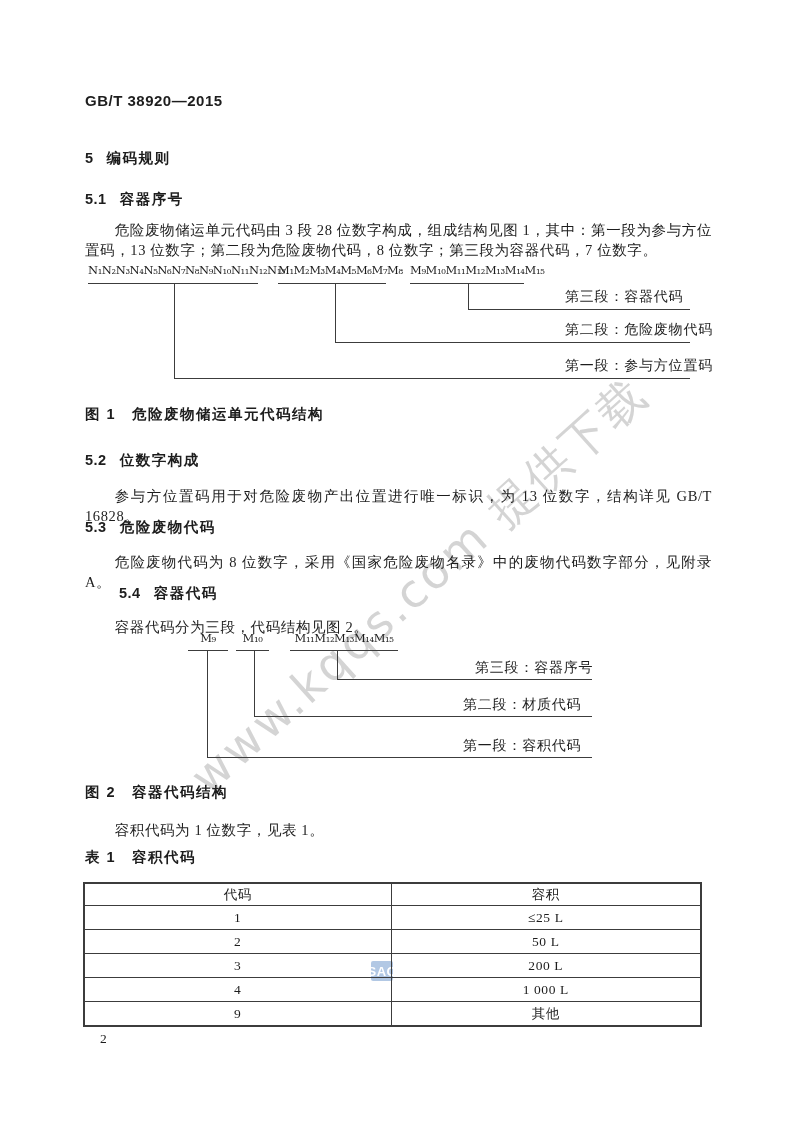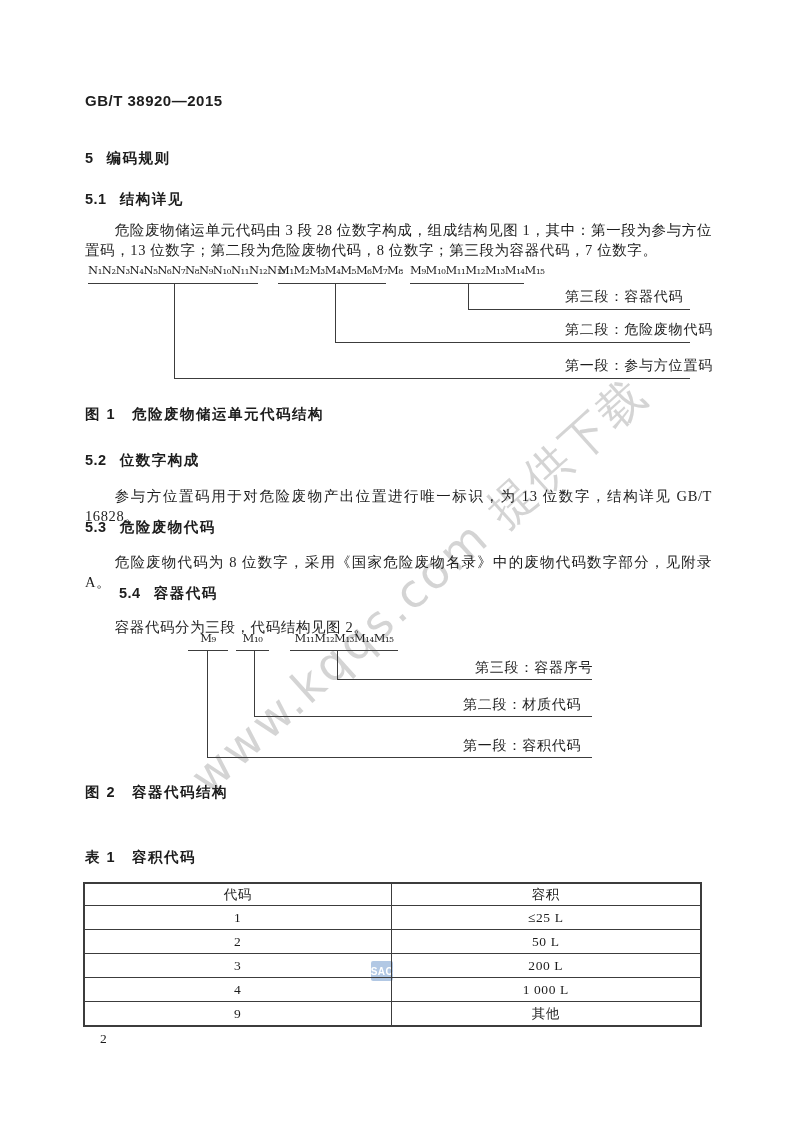--- a/index.html
+++ b/index.html
@@ -35,21 +35,21 @@
   table.volume th,table.volume td{border:1px solid #3c3c3c;text-align:center;
     font-weight:normal;font-size:13.5px;letter-spacing:0.6px;padding:0;height:23px;}
   table.volume th{height:21px;}
   
   .watermark{font-family:"DejaVu Sans","Liberation Sans",sans-serif;
     font-size:46px;letter-spacing:3px;color:rgba(186,186,186,0.62);
     white-space:nowrap;transform:rotate(-42deg);transform-origin:0 0;}
   .sac-logo{width:22px;height:20px;background:rgba(164,190,223,0.85);border-radius:2px;
     display:flex;align-items:center;justify-content:center;
     font-family:"Liberation Sans","DejaVu Sans",sans-serif;font-weight:bold;
-    font-size:10px;color:#ffffff;letter-spacing:0.5px;}
+    font-size:13px;color:#ffffff;letter-spacing:0.5px;}
   .page-num{font-size:13.5px;}
 </style>
 </head>
 <body>
 
 <div>
 
   <div id="watermark-layer">
     <div class="abs watermark" style="left:178px;top:762px;">www.kqqs.com 提供下载</div>
     <div class="abs sac-logo" style="left:371px;top:961px;">SAC</div>
@@ -57,21 +57,21 @@
 
   <div id="content-layer">
 
     <div class="abs doc-number" style="left:85px;top:92px;">GB/T 38920—2015</div>
 
     <div class="abs heading" style="left:85px;top:149px;">
       <span class="num">5</span><span>编码规则</span>
     </div>
 
     <div class="abs heading" style="left:85px;top:190px;">
-      <span class="num">5.1</span><span>结构详见</span>
+      <span class="num">5.1</span><span>容器序号</span>
     </div>
 
     <p class="abs body-text" style="left:85px;top:205px;">危险废物储运单元代码由 3 段 28 位数字构成，组成结构见图 1，其中：第一段为参与方位置码，13 位数字；第二段为危险废物代码，8 位数字；第三段为容器代码，7 位数字。</p>
 
     <div>
       <div class="abs code" style="left:88px;top:263px;width:170px;height:20px;">N₁N₂N₃N₄N₅N₆N₇N₈N₉N₁₀N₁₁N₁₂N₁₃</div>
       <div class="abs code" style="left:278px;top:263px;width:108px;height:20px;">M₁M₂M₃M₄M₅M₆M₇M₈</div>
       <div class="abs code" style="left:410px;top:263px;width:114px;height:20px;">M₉M₁₀M₁₁M₁₂M₁₃M₁₄M₁₅</div>
 
       <div class="abs vline" style="left:174px;top:283px;height:95px;"></div>
@@ -117,20 +117,21 @@
       <div class="abs hline" style="left:254px;top:716px;width:338px;"></div>
       <div class="abs hline" style="left:207px;top:757px;width:385px;"></div>
 
       <div class="abs seg-label" style="left:463px;top:659px;margin-left:12px;">第三段：容器序号</div>
       <div class="abs seg-label" style="left:463px;top:696px;">第二段：材质代码</div>
       <div class="abs seg-label" style="left:463px;top:737px;">第一段：容积代码</div>
 
       <div class="abs fig-caption" style="left:85px;top:783px;width:625px;">图 2　容器代码结构</div>
     </div>
 
+    <p class="abs body-text" style="left:85px;top:805px;">容积代码为 1 位数字，见表 1。</p>
 
     <div class="abs fig-caption" style="left:85px;top:848px;width:625px;">表 1　容积代码</div>
 
     <table class="volume abs" style="left:83px;top:882px;">
       <colgroup>
           <col style="width:307px">
           <col style="width:310px">
         </colgroup>
       <tbody>
           <tr>

